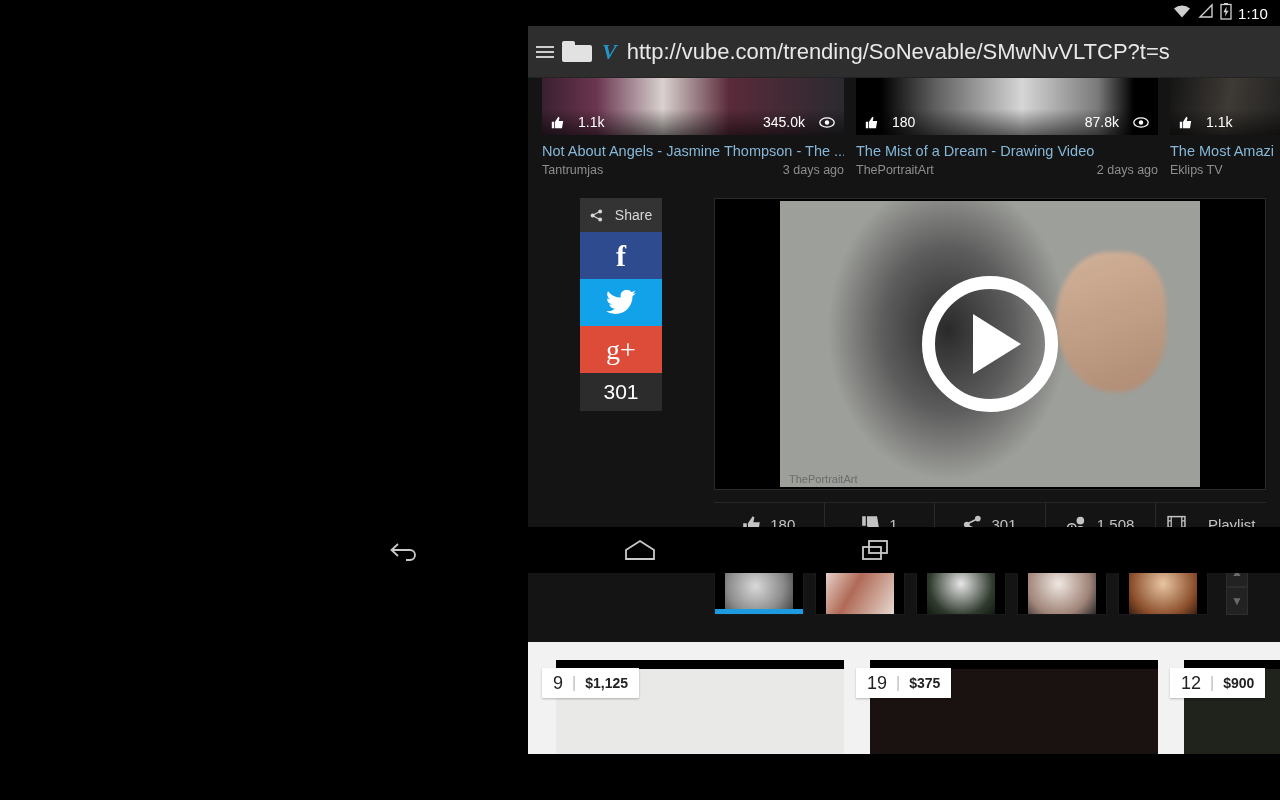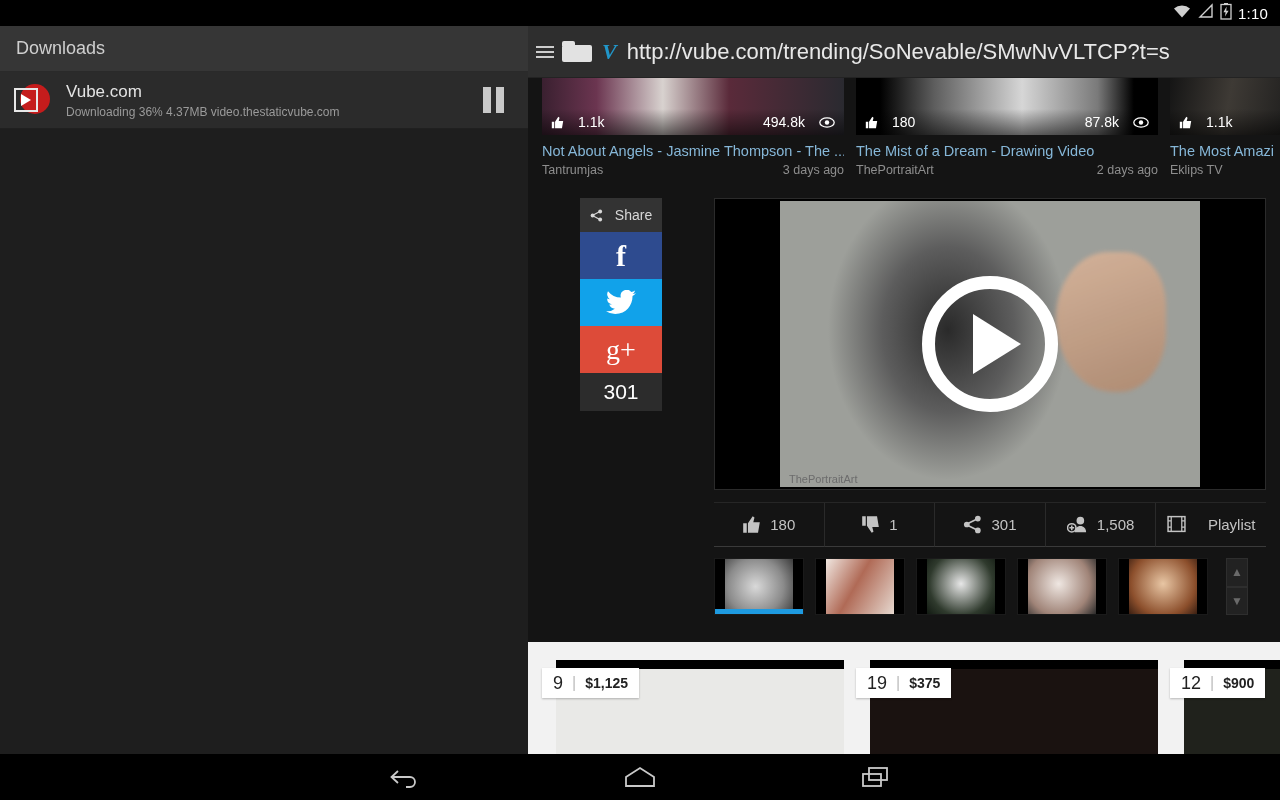--- a/index.html
+++ b/index.html
@@ -3,21 +3,21 @@
 <meta charset="utf-8">
 <title>Android Downloads / Vube browser</title>
 <style>
   * { box-sizing: border-box; margin: 0; padding: 0; }
   html, body {
     width: 1280px; height: 800px;
     background: #000;
     font-family: "Liberation Sans", sans-serif;
     overflow: hidden;
   }
-  .screen { position: relative; width: 1280px; height: 800px; background: #000; }
+  .screen { position: relative; width: 1280px; height: 573px; background: #000; }
 
   
   .statusbar {
     position: absolute; top: 0; left: 0; width: 1280px; height: 26px;
     background: #000; display: flex; align-items: center;
     justify-content: flex-end; padding-right: 12px; gap: 6px;
   }
   .sb-icon { display: block; }
   .sb-clock { color: #fff; font-size: 15px; letter-spacing: .2px; line-height: 1; }
 
@@ -192,40 +192,20 @@
     <span class="sb-icon">
       <svg width="12" height="17" viewBox="0 0 12 17">
         <rect x="1" y="1.5" width="10" height="14.5" fill="none" stroke="#cfcfcf" stroke-width="1.3"></rect>
         <rect x="4" y="0" width="4" height="2" fill="#cfcfcf"></rect>
         <path d="M6.6 3.5 3.4 9.2h2.2L5 13.6 8.6 7.8H6.3z" fill="#cfcfcf"></path>
       </svg>
     </span>
     <span class="sb-clock">1:10</span>
   </div>
 
-  <div class="downloads">
-    <div class="dl-header">
-      <span class="dl-header-title">Downloads</span>
-    </div>
-    <div class="dl-item">
-      <div class="dl-thumb">
-        <span class="circle"></span>
-          <span class="box"></span>
-          <span class="tri"></span>
-      </div>
-      <div class="dl-texts">
-        <span class="dl-title">Vube.com</span>
-        <span class="dl-sub">Downloading 36% 4.37MB video.thestaticvube.com</span>
-      </div>
-      <div class="dl-pause">
-        <span></span>
-          <span></span>
-      </div>
-    </div>
-  </div>
 
   <div class="browser">
 
     <div class="omnibar">
       <div class="ob-menu">
           <i></i>
           <i></i>
           <i></i>
         </div>
       <div class="ob-folder">
@@ -244,21 +224,21 @@
           <div class="vthumb">
             <div class="shade" style="background:linear-gradient(90deg,#3a2030 0%,#6b3550 18%,#d8d2cf 40%,#5a2a3a 62%,#2a2a30 100%)"></div>
             <div class="vmeta">
               <span class="left">
                 <svg width="13" height="13" viewBox="0 0 16 16">
                     <path d="M1 7h3v8H1zM5 7l4-6 1.5 1-1 4H15l-1.5 9H5z" fill="#fff"></path>
                   </svg>
                 <span>1.1k</span>
               </span>
               <span class="right">
-                <span>494.8k</span>
+                <span>345.0k</span>
                 <svg width="16" height="11" viewBox="0 0 16 11">
                     <ellipse cx="8" cy="5.5" rx="7.2" ry="4.6" fill="none" stroke="#fff" stroke-width="1.3"></ellipse>
                     <circle cx="8" cy="5.5" r="2.2" fill="#fff"></circle>
                   </svg>
               </span>
             </div>
           </div>
           <div class="vtitle">Not About Angels - Jasmine Thompson - The ...</div>
           <div class="vfoot">
             <span class="vauthor">Tantrumjas</span>

